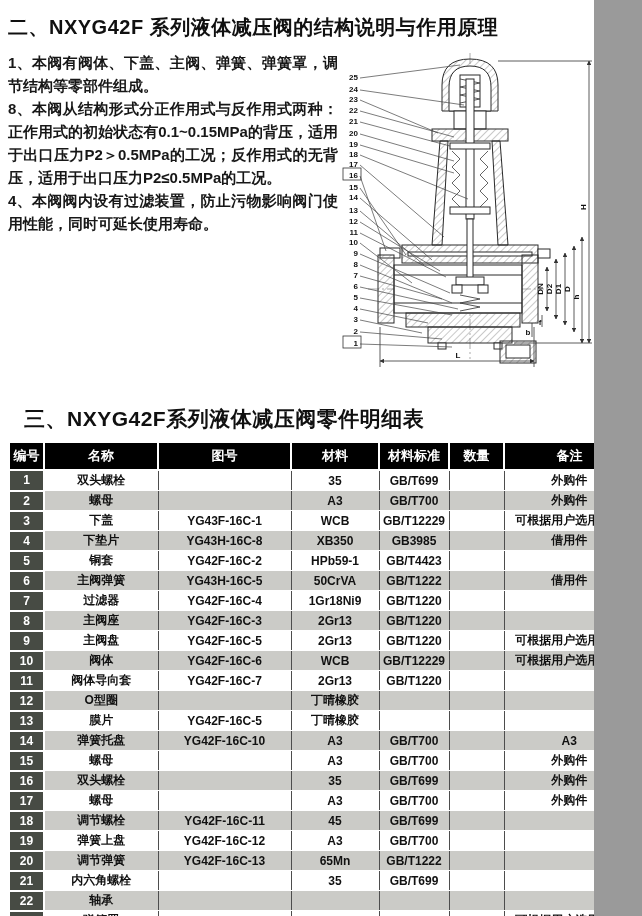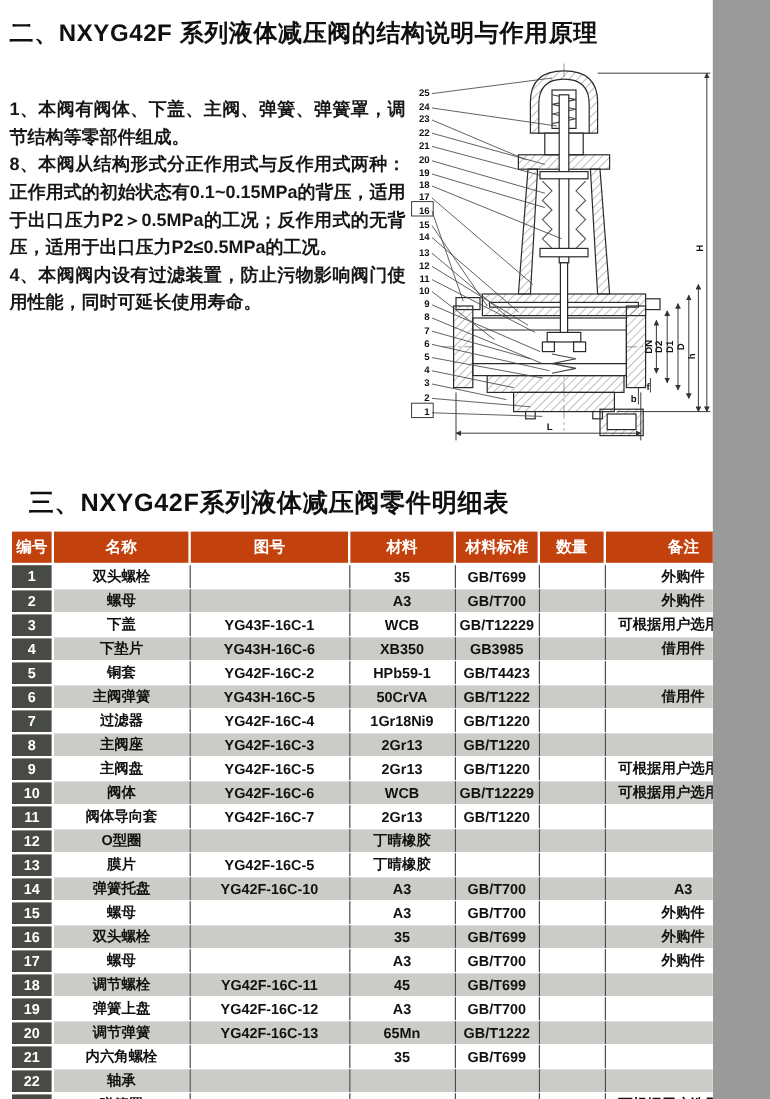--- a/index.html
+++ b/index.html
@@ -1,26 +1,26 @@
 <!DOCTYPE html>
 <html><head>
 <meta charset="utf-8">
 <style>
   * { margin:0; padding:0; box-sizing:border-box; }
   body { background:#9a9a9a; font-family:"Liberation Sans","DejaVu Sans",sans-serif; }
   .page { position:relative; width:594px; height:916px; background:#ffffff; color:#141414; overflow:hidden; }
   .sec-title { font-size:20px; font-weight:800; letter-spacing:.5px; padding:14px 8px 8px 8px; color:#101010; }
   .sec-title.sec3 { font-size:21px; padding:10px 8px 6px 24px; }
   .content-row { display:flex; align-items:flex-start; }
-  .text-col { width:390px; padding:2px 4px 0 8px;margin-top:29px; }
+  .text-col { width:390px; padding:2px 4px 0 8px; }
   .text-col p { font-size:15px; font-weight:700; line-height:23px; text-align:justify; color:#171717; }
   .diagram-col { width:252px; height:346px; position:relative; }
   svg text { font-family:"Liberation Sans","DejaVu Sans",sans-serif; }
   .parts-table { border-collapse:collapse; table-layout:fixed; width:626px; margin:2px 8px 0 8px; border:2px solid #2b2b2b; background:#fff; }
-  .parts-table th { background:#c2410c; color:#fff; font-size:13px; font-weight:700; padding:4px 1px; border:2px solid #fff; }
+  .parts-table th { background:#000000; color:#fff; font-size:13px; font-weight:700; padding:4px 1px; border:2px solid #fff; }
   .parts-table td { font-size:12px; font-weight:700; text-align:center; height:15px; padding:1px 2px; border-left:1px solid #4d4d4d; border-right:1px solid #4d4d4d; border-bottom:1.5px solid #fff; color:#111; overflow:hidden; white-space:nowrap; }
   .parts-table td.num-cell { background:#474b44; color:#fff; border:2px solid #fff; }
   .parts-table tr.alt td:not(.num-cell) { background:#cbcbc7; }
 </style>
 </head>
 <body>
 
 <div class="page">
 
   <h1 class="sec-title">二、NXYG42F 系列液体减压阀的结构说明与作用原理</h1>
@@ -230,21 +230,21 @@
           <td>下盖</td>
           <td>YG43F-16C-1</td>
           <td>WCB</td>
           <td>GB/T12229</td>
           <td></td>
           <td>可根据用户选用材料</td>
         </tr>
         <tr class="alt">
           <td class="num-cell">4</td>
           <td>下垫片</td>
-          <td>YG43H-16C-6</td>
+          <td>YG43H-16C-8</td>
           <td>XB350</td>
           <td>GB3985</td>
           <td></td>
           <td>借用件</td>
         </tr>
         <tr>
           <td class="num-cell">5</td>
           <td>铜套</td>
           <td>YG42F-16C-2</td>
           <td>HPb59-1</td>

